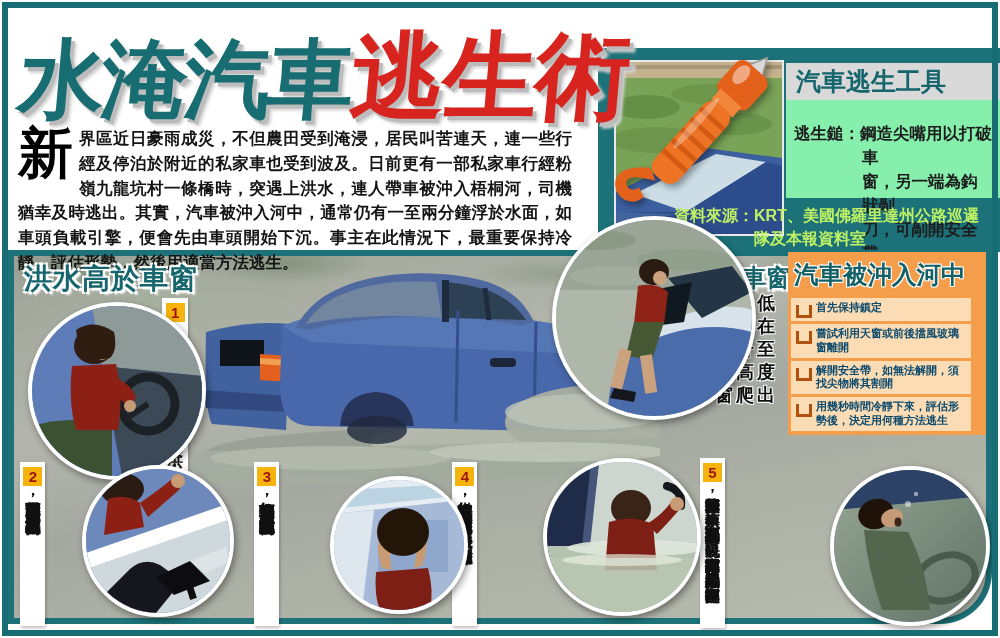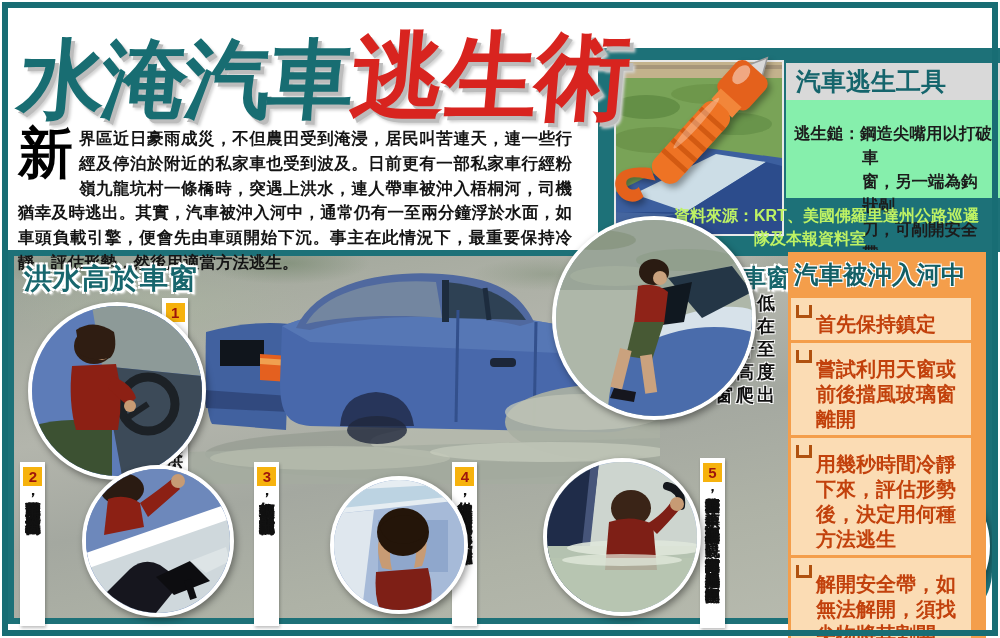--- a/index.html
+++ b/index.html
@@ -80,21 +80,21 @@
   .c5{left:830px;top:466px;width:152px;height:152px;}
   .c6{left:552px;top:216px;width:196px;height:196px;z-index:17;}
   .circle svg{display:block;width:100%;height:100%;}
 
   
   .river{position:absolute;left:788px;top:252px;width:198px;z-index:16;background:#f49e4b;
          box-sizing:border-box;padding:3px 15px 4px 3px;}
   .river-title{color:#135f66;font-size:24.5px;font-weight:700;white-space:nowrap;padding:3px 0 4px 3px;
          text-shadow:-1px -1px 0 #fff,1px -1px 0 #fff,-1px 1px 0 #fff,1px 1px 0 #fff;}
   .river-row{background:#fbdcb4;margin-top:3px;padding:3px 4px 3px 5px;display:flex;align-items:flex-start;}
-  .river-row .txt{font-size:20px;line-height:1.25;font-weight:700;color:#c2410c;margin-top:11px;}
+  .river-row .txt{font-size:11px;line-height:1.25;font-weight:700;color:#0c4a6e;}
   .bullet{flex:0 0 auto;width:10px;height:10px;border:3px solid #b0510f;border-top:none;margin:4px 4px 0 0;}
 </style>
 </head>
 <body>
 
 <div id="canvas">
 
   <div class="title">
     <span class="t1">水淹汽車</span><span class="t2">逃生術</span>
   </div>
@@ -319,22 +319,22 @@
     <div class="river-row">
       <div class="bullet"></div>
       <div class="txt">首先保持鎮定</div>
     </div>
     <div class="river-row">
       <div class="bullet"></div>
       <div class="txt">嘗試利用天窗或前後擋風玻璃窗離開</div>
     </div>
     <div class="river-row">
       <div class="bullet"></div>
-      <div class="txt">用幾秒時間冷靜下來，評估形勢後，決定用何種方法逃生</div>
+      <div class="txt">解開安全帶，如無法解開，須找尖物將其割開</div>
     </div>
     <div class="river-row">
       <div class="bullet"></div>
-      <div class="txt">解開安全帶，如無法解開，須找尖物將其割開</div>
+      <div class="txt">用幾秒時間冷靜下來，評估形勢後，決定用何種方法逃生</div>
     </div>
   </div>
 
   <div class="frame"></div>
 </div>
 
 </body></html>

